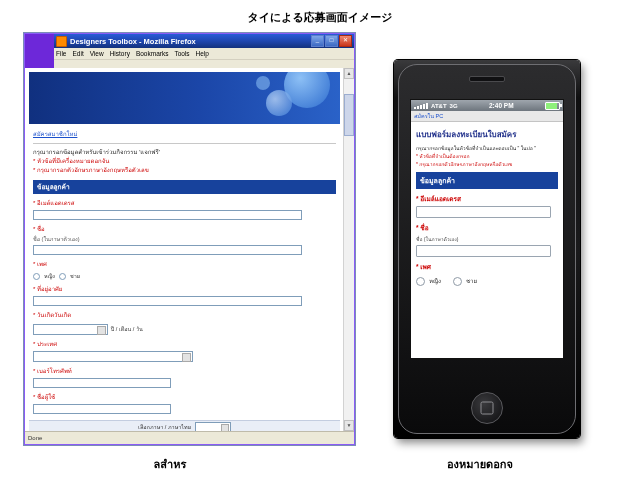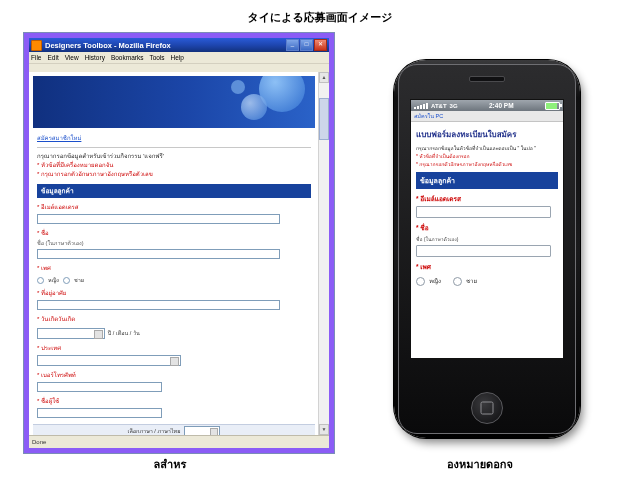--- a/index.html
+++ b/index.html
@@ -7,21 +7,21 @@
 
   
   .top-caption{position:absolute;left:0;top:10px;width:640px;text-align:center;font-size:11px;font-weight:bold;color:#000;}
 
   
   .cap{position:absolute;font-size:11px;font-weight:bold;color:#000;text-align:center;}
   .cap-pc{left:20px;top:455px;width:300px;}
   .cap-sp{left:340px;top:455px;width:280px;}
 
   
-  .pc-window{position:absolute;left:24px;top:33px;width:300px;height:410px;border:5px solid #8b5cf6;background:#6d28d9;box-shadow:0 0 0 1px #7a8cb8;}
+  .pc-window{position:absolute;left:24px;top:33px;width:300px;height:410px;border:1px solid #8b5cf6;background:#6d28d9;box-shadow:0 0 0 1px #7a8cb8;padding-left:29px;}
   .pc-titlebar{height:14px;background:linear-gradient(to bottom,#2a5bd7 0%,#1e46b0 50%,#12317d 100%);display:flex;align-items:center;padding:0 2px;}
   .pc-title-ico{width:9px;height:9px;background:#ff8a00;border:1px solid #c45f00;border-radius:1px;margin-right:3px;flex:0 0 auto;}
   .pc-title-text{color:#fff;font-size:7.5px;font-weight:bold;white-space:nowrap;overflow:hidden;text-overflow:ellipsis;flex:1 1 auto;}
   .pc-title-btns{display:flex;gap:1px;flex:0 0 auto;}
   .tb-btn{width:11px;height:10px;border:1px solid #5c7ecb;background:linear-gradient(to bottom,#7fa6e8,#3d6ac4);color:#fff;font-size:6px;line-height:9px;text-align:center;}
   .tb-btn.close{background:linear-gradient(to bottom,#f08a72,#c9341a);border-color:#a82a14;}
 
   .pc-menubar{height:11px;background:#ece9d8;border-bottom:1px solid #d4d0c0;display:flex;align-items:center;padding-left:2px;gap:6px;}
   .pc-menubar span{font-size:6.5px;color:#000;}
 
@@ -63,21 +63,21 @@
 
   
   .pc-scroll{position:absolute;right:0;top:0;bottom:0;width:10px;background:#f1f1f1;border-left:1px solid #d2d2d2;}
   .sb-arrow{height:9px;background:#e6e6e6;border:1px solid #c0c0c0;font-size:5px;text-align:center;line-height:8px;color:#555;}
   .sb-thumb{position:absolute;left:0;right:0;top:26px;height:40px;background:#cdd6ea;border:1px solid #9badd0;}
 
   .pc-statusbar{position:absolute;left:0;right:0;bottom:0;height:12px;background:#ece9d8;border-top:1px solid #bfbbaa;display:flex;align-items:center;padding-left:3px;}
   .pc-statusbar span{font-size:6px;color:#333;}
 
   
-  .phone{position:absolute;left:394px;top:60px;width:158px;height:350px;border-radius:32px;
+  .phone{position:absolute;left:394px;top:60px;width:158px;height:350px;border-radius:4px;
          background:linear-gradient(to bottom,#3a3a3c 0%,#0f0f10 10%,#1a1a1c 50%,#000 100%);
          box-shadow:0 0 0 1px #000, 3px 5px 9px rgba(0,0,0,.45);padding:14px;}
   .phone-inner{position:absolute;left:4px;top:4px;right:4px;bottom:4px;border-radius:19px;border:1px solid #6e6e72;
                background:linear-gradient(to bottom,#2c2c2e,#0a0a0b);}
   .speaker{position:absolute;left:50%;top:11px;transform:translateX(-50%);width:34px;height:4px;border-radius:2px;background:#101012;border:1px solid #4a4a4d;}
   .screen{position:absolute;left:11px;top:34px;right:11px;height:258px;background:#ffffff;border:1px solid #111;overflow:hidden;}
   .home-btn{position:absolute;left:50%;bottom:9px;transform:translateX(-50%);width:30px;height:30px;border-radius:50%;
             background:radial-gradient(circle at 40% 35%,#3a3a3d,#0d0d0f);border:1px solid #5a5a5e;}
   .home-sq{position:absolute;left:50%;top:50%;transform:translate(-50%,-50%);width:11px;height:11px;border:1px solid #8e8e92;border-radius:2px;}
 

